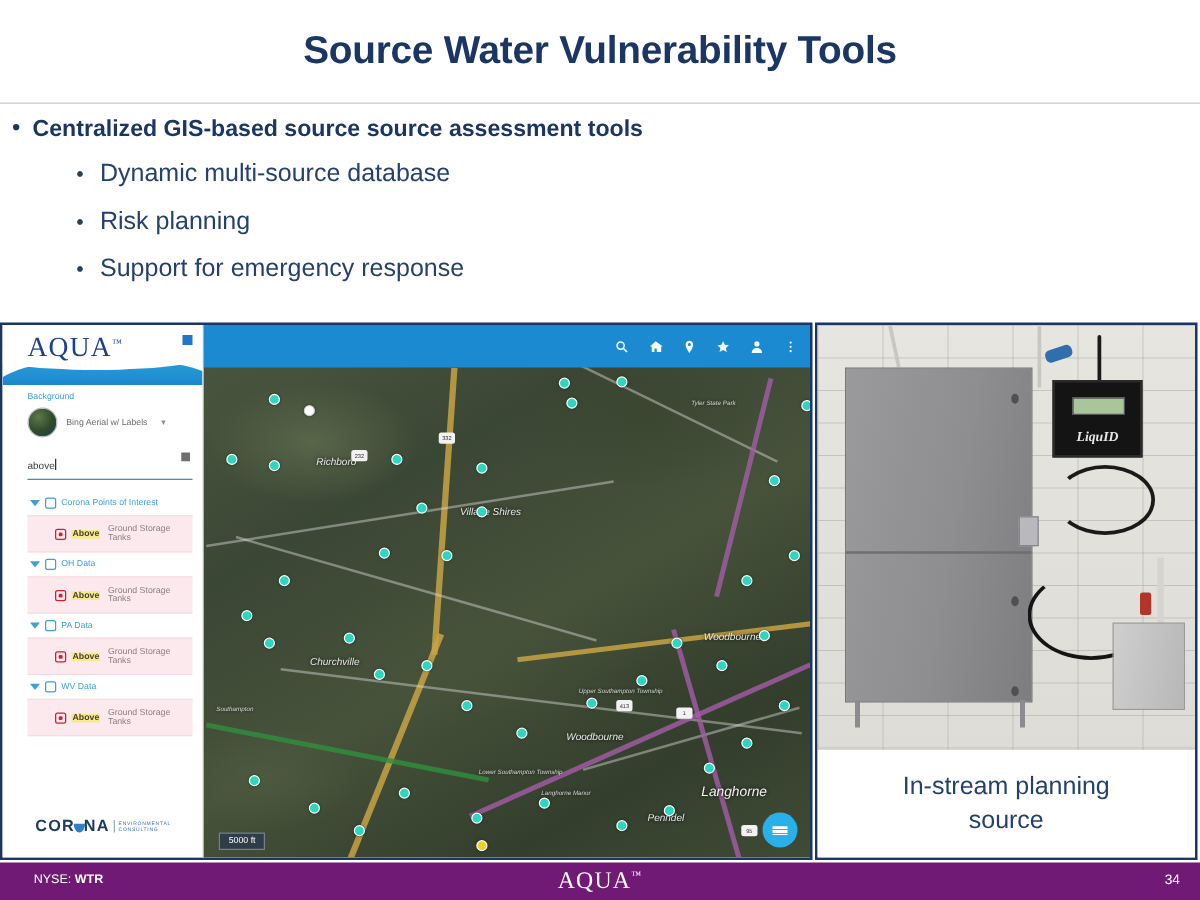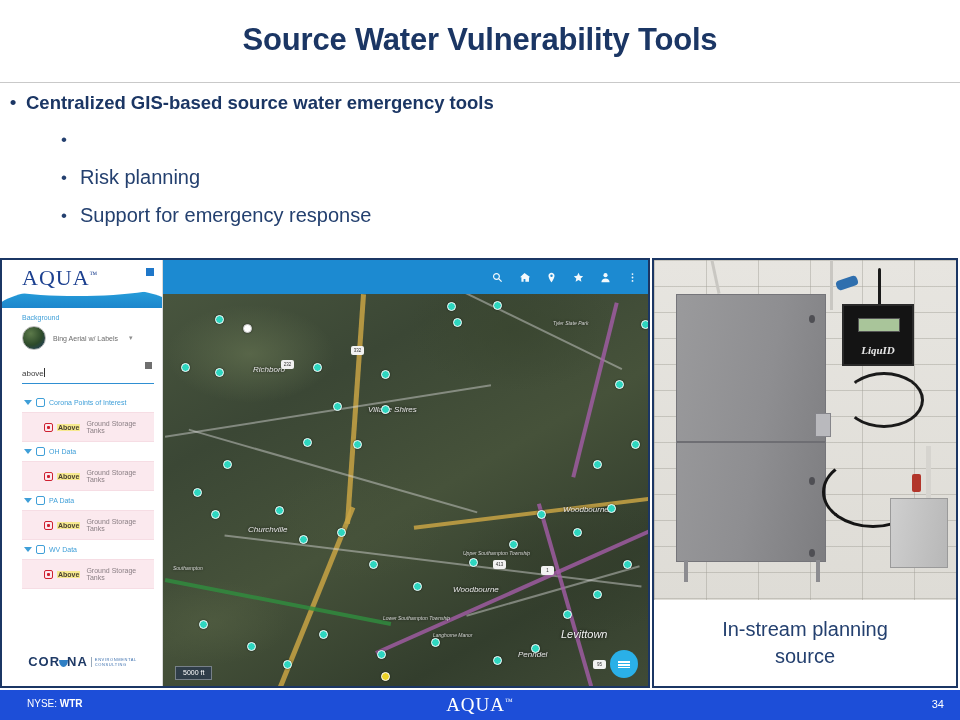--- a/index.html
+++ b/index.html
@@ -209,21 +209,21 @@
 
   .caption{
     position:absolute;left:0;bottom:0;width:100%;height:86px;background:#fff;
     display:flex;align-items:center;justify-content:center;
   }
   .caption-text{
     text-align:center;color:#24406f;font-size:20px;line-height:27px;
   }
 
   
-  .footer{position:absolute;left:0;bottom:0;width:960px;height:30px;background:#1d4ed8;}
+  .footer{position:absolute;left:0;bottom:0;width:960px;height:30px;background:#701a75;}
   .nyse{position:absolute;left:27px;top:8px;color:#fff;font-size:10px;}
   .nyse b{font-weight:bold;}
   .foot-logo{
     position:absolute;left:0;top:4px;width:960px;text-align:center;color:#fff;
     font-size:19px;font-family:"Liberation Serif",serif;letter-spacing:1px;
   }
   .foot-logo .tm{font-size:8px;vertical-align:super;}
   .page-no{position:absolute;right:16px;top:8px;color:#fff;font-size:11px;}
 </style>
 </head>
@@ -232,24 +232,25 @@
 <div class="slide">
 
   <div class="title-area">
     <div class="slide-title">Source Water Vulnerability Tools</div>
     <div class="title-rule"></div>
   </div>
 
   <div class="bullets">
     <div class="bullet-l1">
       <span class="b1-dot">•</span>
-      <span class="b1-text">Centralized GIS-based source water emergency tools</span>
+      <span class="b1-text">Centralized GIS-based source source assessment tools</span>
     </div>
     <div class="bullet-l2">
       <span class="b2-dot">•</span>
+      <span class="b2-text">Dynamic multi-source database</span>
     </div>
     <div class="bullet-l2">
       <span class="b2-dot">•</span>
       <span class="b2-text">Risk planning</span>
     </div>
     <div class="bullet-l2">
       <span class="b2-dot">•</span>
       <span class="b2-text">Support for emergency response</span>
     </div>
   </div>
@@ -386,21 +387,21 @@
           </div>
         </div>
 
         <div class="mlabel" style="left:90px;top:105px;">Richboro</div>
         <div class="mlabel" style="left:205px;top:145px;width:42px;line-height:9px;">Village Shires</div>
         <div class="mlabel" style="left:85px;top:265px;">Churchville</div>
         <div class="mlabel tiny" style="left:10px;top:305px;">Southampton</div>
         <div class="mlabel" style="left:290px;top:325px;">Woodbourne</div>
         <div class="mlabel tiny" style="left:270px;top:372px;">Langhorne Manor</div>
         <div class="mlabel" style="left:355px;top:390px;">Penndel</div>
-        <div class="mlabel big" style="left:398px;top:368px;">Levittown</div>
+        <div class="mlabel big" style="left:398px;top:368px;">Langhorne</div>
         <div class="mlabel" style="left:400px;top:245px;">Woodbourne</div>
         <div class="mlabel tiny" style="left:390px;top:60px;">Tyler State Park</div>
         <div class="mlabel tiny" style="left:300px;top:290px;">Upper Southampton Township</div>
         <div class="mlabel tiny" style="left:220px;top:355px;">Lower Southampton Township</div>
 
         <div class="shield" style="left:118px;top:100px;">232</div>
         <div class="shield" style="left:188px;top:86px;">332</div>
         <div class="shield" style="left:330px;top:300px;">413</div>
         <div class="shield" style="left:378px;top:306px;">1</div>
         <div class="shield" style="left:430px;top:400px;">95</div>

